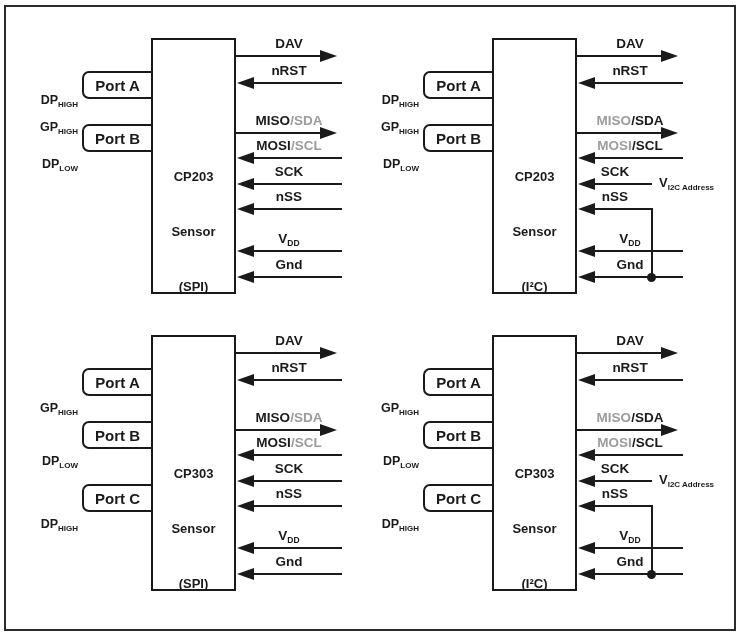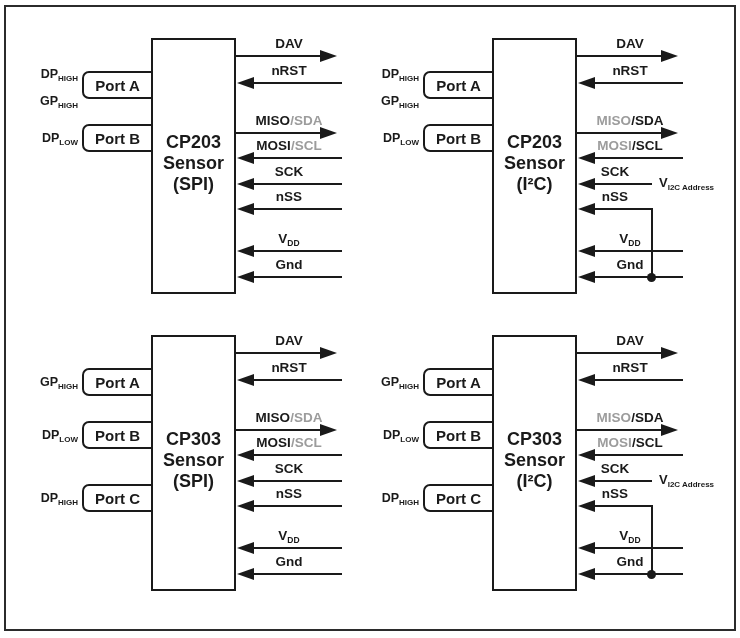--- a/index.html
+++ b/index.html
@@ -9,29 +9,29 @@
   }
   .frame{position:absolute;left:4px;top:5px;width:728px;height:622px;border:2px solid var(--frame,#2b2b2b);z-index:0;}
   .portbox{
     position:absolute;width:71px;height:28px;border:2px solid var(--ink);
     border-radius:7px 0 0 7px;background:#fff;z-index:1;
     display:flex;align-items:center;justify-content:center;box-sizing:border-box;
   }
   .portlabel{font-size:15px;font-weight:bold;color:var(--ink);white-space:nowrap;}
   .blockrect{position:absolute;border:2px solid var(--ink);background:#fff;z-index:2;box-sizing:border-box;}
   .title{position:absolute;z-index:3;text-align:center;color:var(--ink);}
-  .titleline{font-size:18px;font-weight:bold;line-height:21px;white-space:nowrap;}
+  .titleline{font-size:13px;font-weight:bold;line-height:21px;white-space:nowrap;margin-top:34px;}
   .wire{position:absolute;background:var(--ink);z-index:3;}
   .arr{position:absolute;width:0;height:0;z-index:3;}
   .arr-r{border-top:6px solid transparent;border-bottom:6px solid transparent;border-left:17px solid var(--ink);}
   .arr-l{border-top:6px solid transparent;border-bottom:6px solid transparent;border-right:17px solid var(--ink);}
   .siglabel{position:absolute;text-align:center;font-size:13.5px;font-weight:bold;color:var(--ink);z-index:3;white-space:nowrap;height:18px;}
   .muted{color:var(--muted);}
   .sub{font-size:8.5px;vertical-align:-3px;}
-  .pinbox{position:absolute;z-index:3;color:var(--ink);}
+  .pinbox{position:absolute;z-index:3;color:var(--ink);margin-top:26px;}
   .pinrow{line-height:22px;font-size:12.5px;font-weight:bold;text-align:right;white-space:nowrap;}
   .pinsub{font-size:8px;vertical-align:-3px;}
   .dot{position:absolute;width:9px;height:9px;border-radius:50%;background:var(--ink);z-index:4;}
   .i2caddr{position:absolute;z-index:3;font-size:13px;font-weight:bold;color:var(--ink);white-space:nowrap;}
 </style>
 </head>
 <body>
 
 <div class="canvas">
   <div class="frame"></div>

